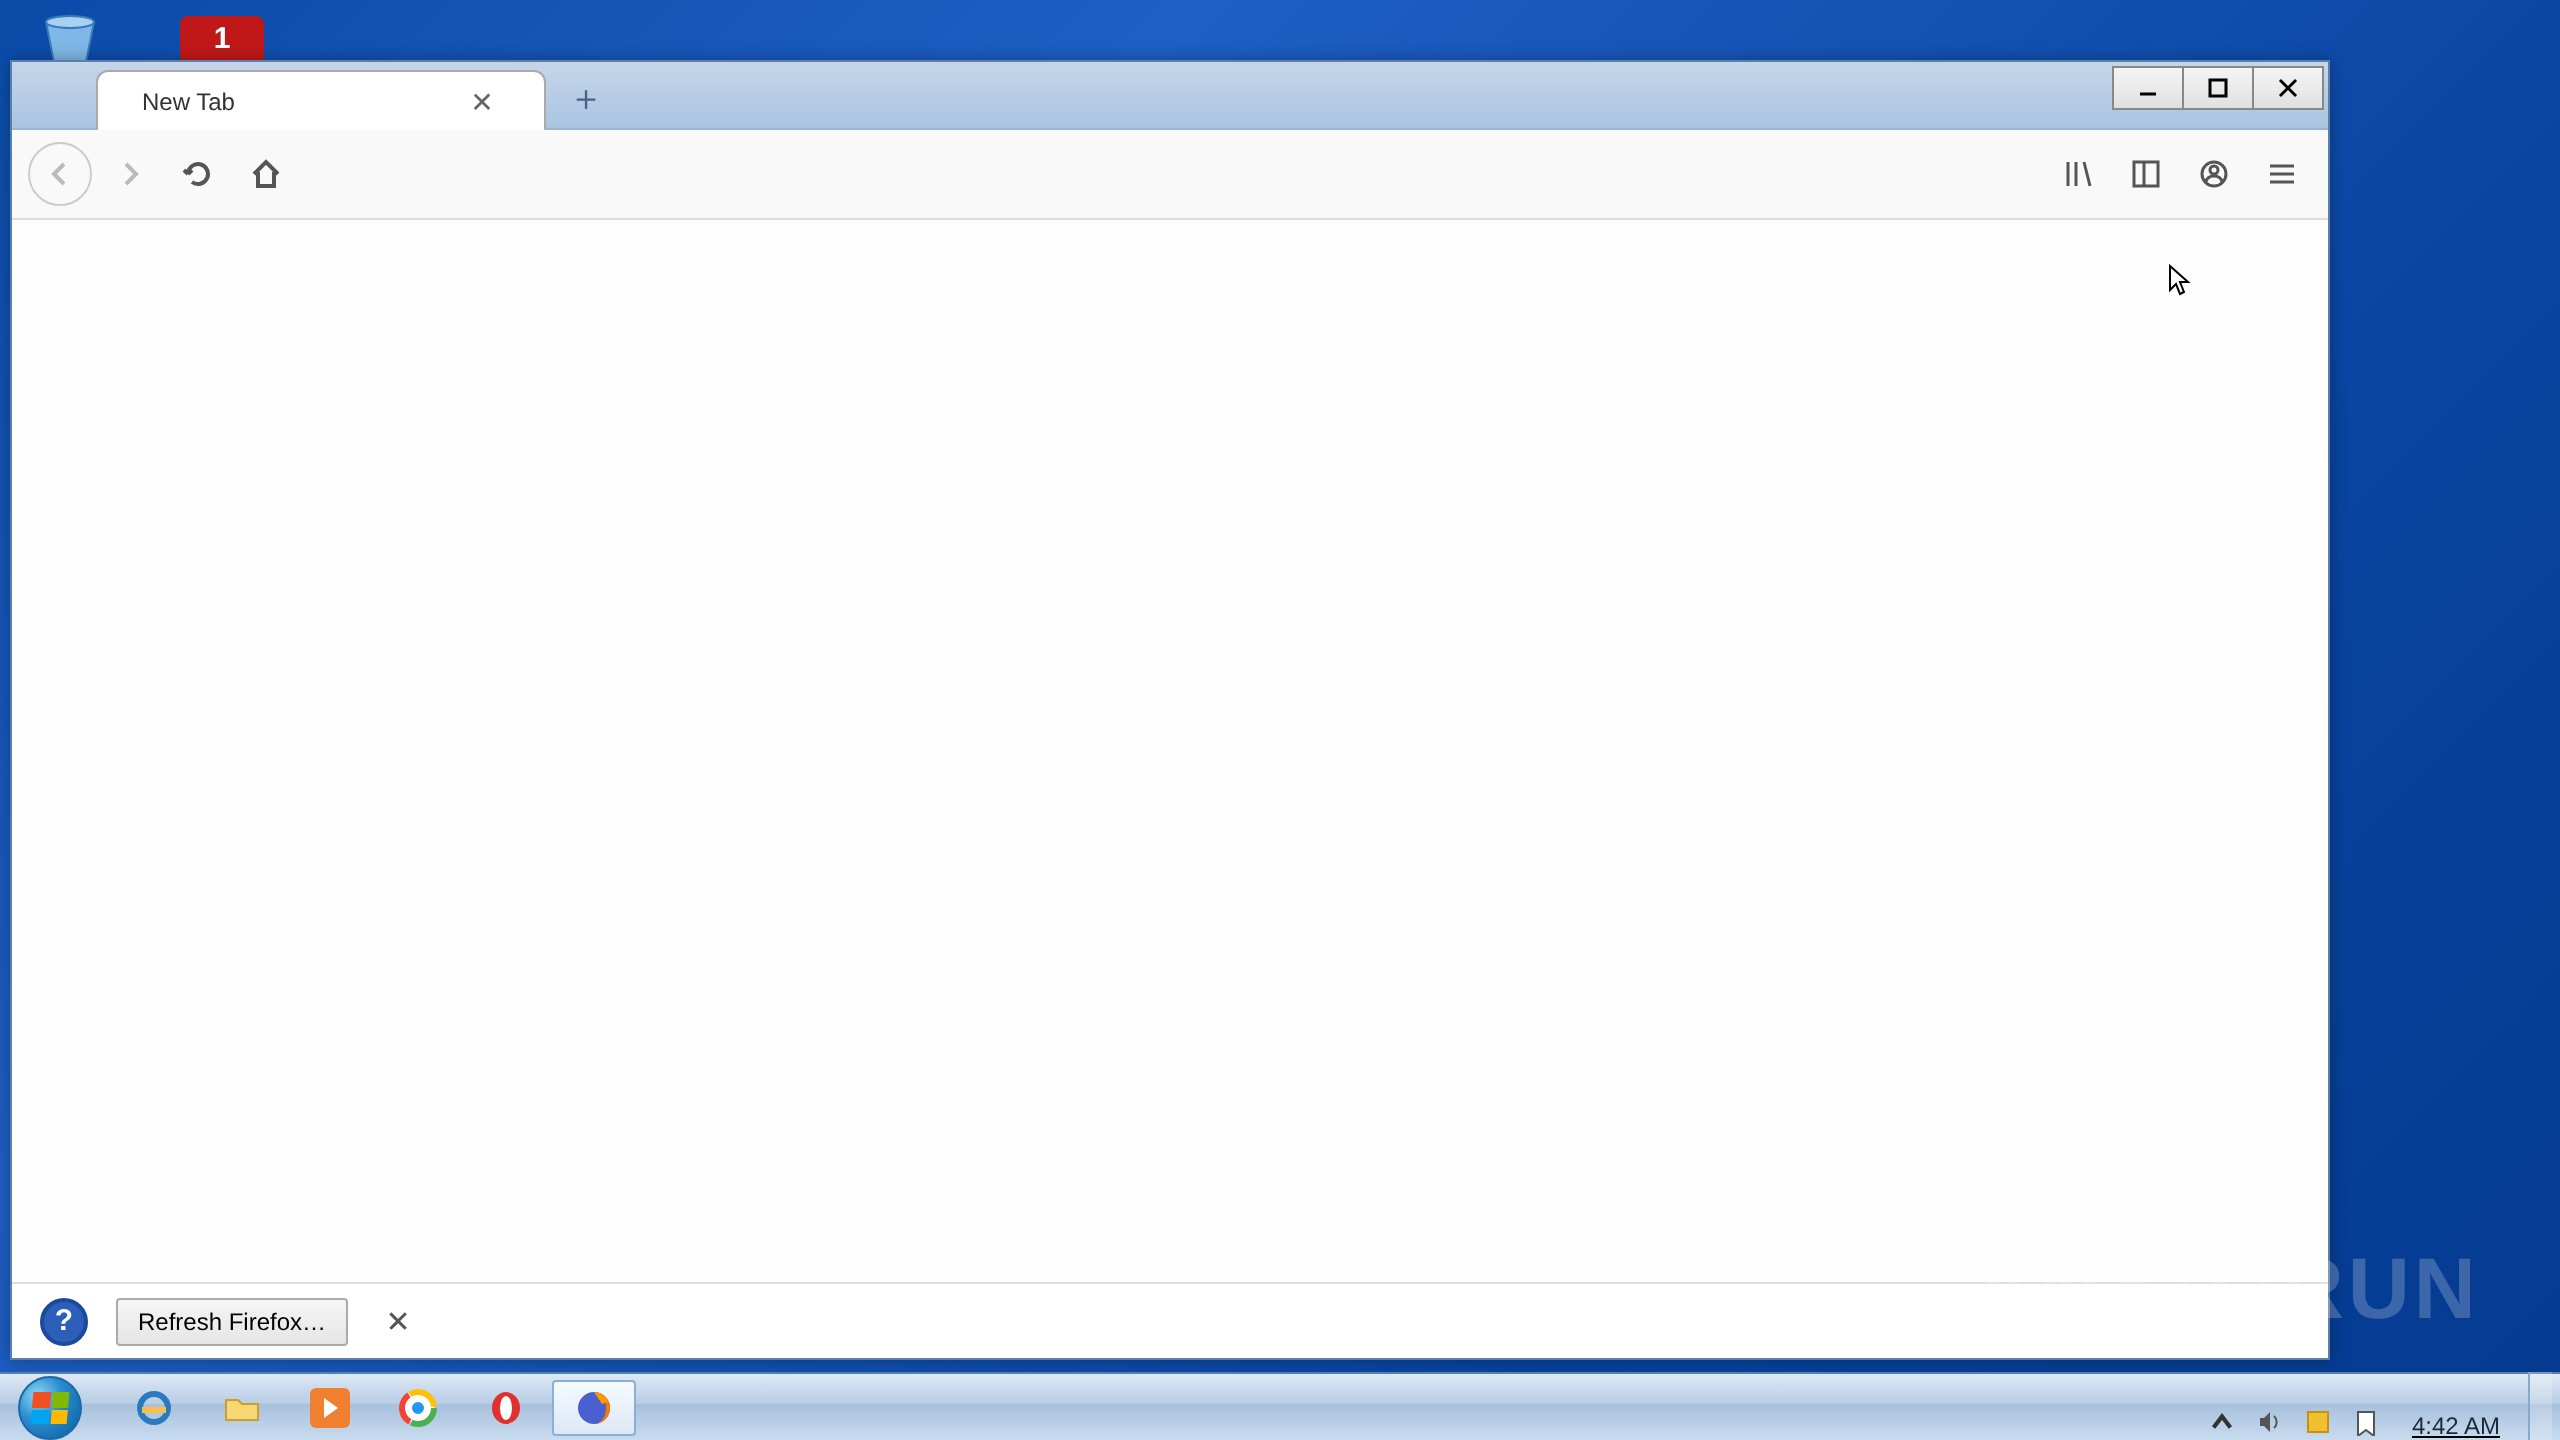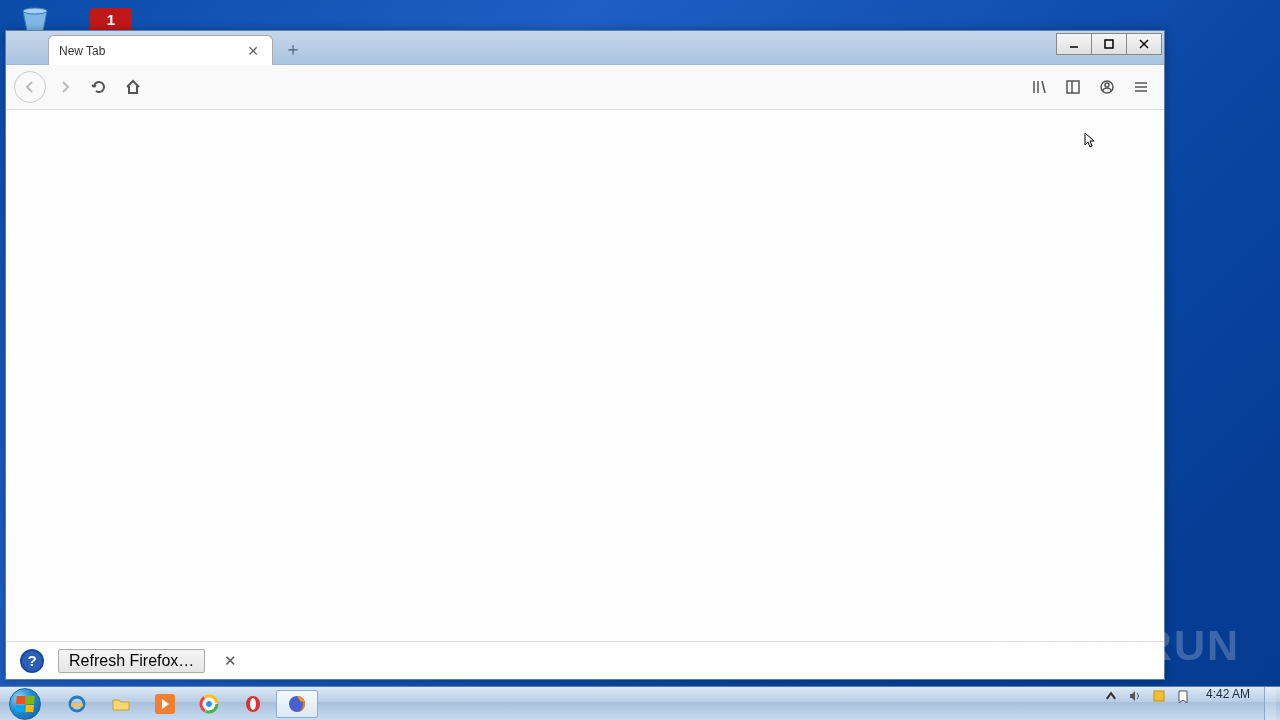--- a/index.html
+++ b/index.html
@@ -34,21 +34,21 @@
   border-bottom: 1px solid #9bb4d0;
   display: flex; align-items: flex-end;
   position: relative;
 }
 .tabstrip { display: flex; align-items: flex-end; height: 100%; padding-left: 42px; }
 .tab {
   height: 30px; width: 225px;
   background: #fff;
   border: 1px solid #aaa; border-bottom: none;
   border-radius: 6px 6px 0 0;
-  display: flex; align-items: center; padding: 0 10px;
+  display: flex; align-items: center; padding: 0 22px;
   font-size: 12px; color: #333;
   margin-bottom: -1px;
 }
 .tab-title { flex: 1; }
 .tab-close {
   width: 18px; height: 18px; display: flex; align-items: center; justify-content: center;
   color: #666; cursor: pointer; font-size: 14px;
 }
 .newtab-btn {
   width: 28px; height: 28px; margin-left: 6px; margin-bottom: 1px;
@@ -114,21 +114,21 @@
   font-size: 12.5px; color: #222;
 }
 .info-icon {
   width: 24px; height: 24px; border-radius: 50%;
   background: #2b5fb8; display: flex; align-items: center; justify-content: center;
   color: #fff; font-weight: bold; font-size: 15px;
   border: 2px solid #1a4a9e;
 }
 .info-text { flex: 1; }
 .refresh-btn {
-  height: 24px; padding: 0 10px; font-size: 16px;
+  height: 24px; padding: 0 10px; font-size: 12px;
   background: linear-gradient(#f5f5f5,#e5e5e5);
   border: 1px solid #aaa; border-radius: 2px; cursor: pointer;
 }
 .info-close {
   width: 22px; height: 22px; display: flex; align-items: center; justify-content: center;
   color: #555; cursor: pointer; font-size: 15px;
 }
 
 .taskbar {
   position: absolute; left: 0; bottom: 0; width: 100%; height: 34px;
@@ -152,21 +152,21 @@
 .task-items { display: flex; align-items: center; height: 100%; padding-left: 6px; gap: 2px; }
 .task-item {
   width: 42px; height: 28px; display: flex; align-items: center; justify-content: center;
   cursor: pointer; border-radius: 2px;
 }
 .task-item.active {
   background: linear-gradient(#f5faff, #dce8f5);
   border: 1px solid #8ab0d8;
 }
 .task-item svg, .task-item .ico { width: 20px; height: 20px; }
-.tray { margin-left: auto; display: flex; align-items: flex-start; height: 100%; padding-right: 4px; gap: 6px; }
+.tray { margin-left: auto; display: flex; align-items: flex-end; height: 100%; padding-right: 4px; gap: 6px; text-decoration: underline; }
 .tray-icon { width: 18px; height: 18px; display: flex; align-items: center; justify-content: center; color: #444; cursor: pointer; }
 .tray-icon svg { width: 14px; height: 14px; }
 .clock { font-size: 12px; color: #1a2a3a; padding: 0 8px; }
 .show-desktop { width: 12px; height: 34px; border-left: 1px solid #8aa8c8; background: rgba(255,255,255,0.2); cursor: pointer; }
 
 .watermark {
   position: absolute; right: 40px; bottom: 50px;
   font-size: 43px; font-weight: 700; color: rgba(255,255,255,0.22);
   letter-spacing: 2px; display: flex; align-items: center; gap: 8px;
 }

